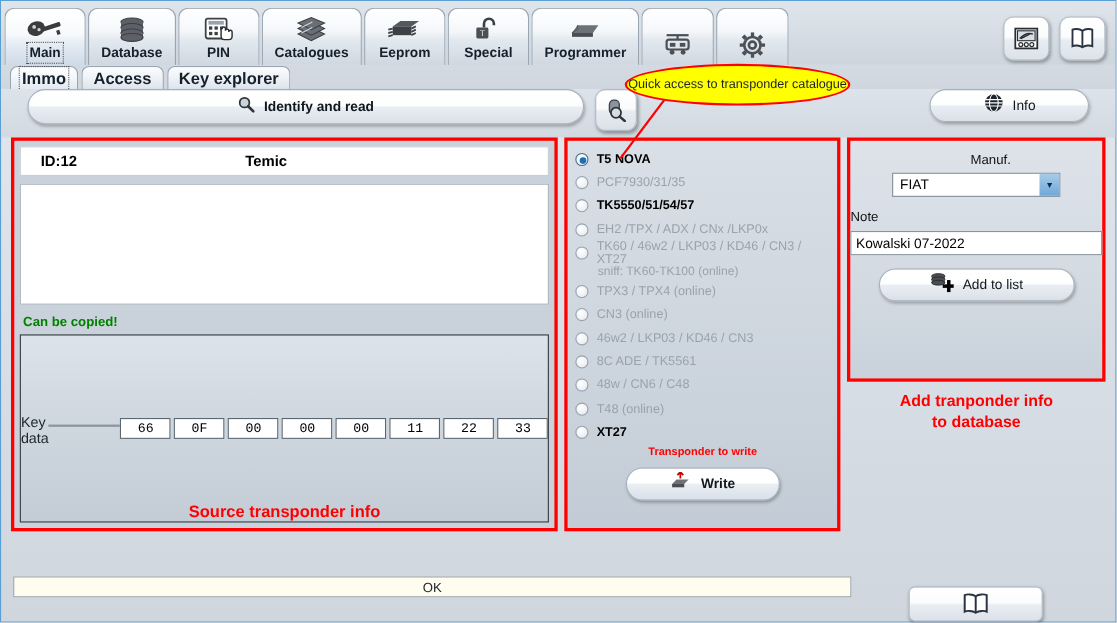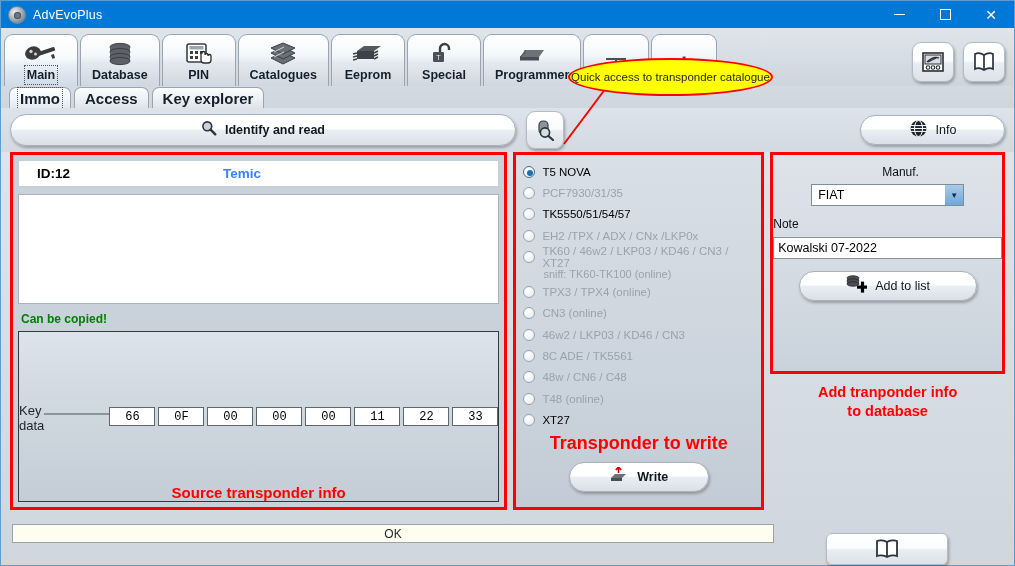--- a/index.html
+++ b/index.html
@@ -87,21 +87,21 @@
     background:linear-gradient(180deg,#fbfcfd 0%,#eef2f6 50%,#dde4eb 100%);
     display:flex; align-items:center;
     font-size:15px; font-weight:bold; color:#16202b;
   }
   .subtab.active{ background:linear-gradient(180deg,#ffffff 0%,#f2f6fa 50%,#e2e9f1 100%); }
   .subtab.active span{ outline:1px dotted #555; outline-offset:2px; }
 
   
   #actionrow{
     height:44px; flex:0 0 auto; position:relative;
-    display:flex; align-items:center; padding:0 9px;
+    display:flex; align-items:flex-start; padding:0 24px;
     background:linear-gradient(180deg,#dde3ea,#d2d9e1);
   }
   .pill{
     border:1px solid #a8b2bd; border-radius:17px;
     background:linear-gradient(180deg,#ffffff 0%,#fdfefe 46%,#e9eef3 52%,#d9e0e8 100%);
     box-shadow:1px 2px 3px rgba(0,0,0,.28);
     display:flex; align-items:center; justify-content:center; gap:8px;
   }
   #identify-btn{ height:32px; width:506px; }
   #identify-btn .lbl{ font-size:12.5px; font-weight:bold; color:#10181f; }
@@ -128,21 +128,21 @@
   #left-panel{
     width:504px; height:358px; background:#c9d1da;
     padding:5px;
     display:flex; flex-direction:column;
   }
   #idrow{
     height:27px; background:#fff; border:1px solid #c6ced6;
     display:flex; align-items:center; position:relative; flex:0 0 auto;
   }
   #id-text{ font-size:13.5px; font-weight:bold; color:#000; margin-left:18px; }
-  #maker-text{ font-size:13.5px; font-weight:bold; color:#3b82f6; position:absolute; left:204px; }
+  #maker-text{ font-size:13.5px; font-weight:bold; color:#000000; position:absolute; left:204px; }
   #bigbox{
     flex:0 0 auto; height:110px; margin-top:7px;
     background:#fff; border:1px solid #aab3bc;
   }
   #copystatus{
     font-size:12px; font-weight:bold; color:#008000; margin:8px 0 5px 3px; flex:0 0 auto;
   }
   #keydata-group{
     flex:1 1 auto; border:1px solid #333a42; position:relative;
     background:linear-gradient(180deg,#dde3ea 0%,#cfd7df 45%,#c4ccd6 100%);
@@ -173,24 +173,24 @@
     border:1px solid #9aa4ae;
     background:radial-gradient(circle at 38% 34%, #ffffff 0%, #eef1f4 60%, #dde2e8 100%);
     position:relative;
   }
   .radio.checked{ border-color:#4a6f8f; }
   .radio.checked::after{
     content:""; position:absolute; left:3px; top:3px; width:6px; height:6px;
     border-radius:50%; background:#1b6fb5;
   }
   .radio-label{ font-size:11.5px; }
-  .radio-label.on{ color:#000; font-weight:normal; }
+  .radio-label.on{ color:#000; font-weight:bold; }
   .radio-label.off{ color:#9aa3ac; }
   .sub-note{ font-size:11px; color:#9aa3ac; margin-left:20px; line-height:14px; }
-  #write-annot{ text-align:center; font-size:18px; font-weight:bold; color:#f00; margin-top:2px; }
+  #write-annot{ text-align:center; font-size:10px; font-weight:bold; color:#f00; margin-top:2px; }
   #write-btn{ height:30px; width:140px; margin:8px auto 0; }
   #write-btn .lbl{ font-size:12.5px; font-weight:bold; color:#10181f; }
 
   
   #right-col{ margin-left:6px; width:238px; display:flex; flex-direction:column; }
   #right-panel{
     height:222px;
     background:linear-gradient(180deg,#dee3ea 0%,#d3dae2 60%,#c9d2db 100%);
     padding:7px 0; position:relative;
   }
@@ -245,35 +245,20 @@
   #callout span{ font-size:11.5px; color:#1d242b; line-height:14px; }
   #callout-tail{
     position:absolute; left:557px; top:83px; width:50px; height:65px; z-index:39;
   }
 </style>
 </head>
 <body>
 
 <div id="window">
 
-  <div id="titlebar">
-    <div id="app-icon"></div>
-    <div id="app-title">AdvEvoPlus</div>
-    <div id="win-btns">
-      <div class="win-btn">
-          <i class="gl-min"></i>
-        </div>
-      <div class="win-btn">
-          <i class="gl-max"></i>
-        </div>
-      <div class="win-btn close">
-          <span class="gl-close">✕</span>
-        </div>
-    </div>
-  </div>
 
   <div id="tabstrip">
 
     <div class="tab active">
       <div class="tabicon">
         <svg width="34" height="20" viewBox="0 0 34 20">
             <g fill="#3b3b3b">
           <ellipse cx="9" cy="9" rx="8" ry="6.5" transform="rotate(-18 9 9)"></ellipse>
           <rect x="14" y="8" width="17" height="4" rx="1" transform="rotate(-18 14 8)"></rect>
           <rect x="27" y="11" width="3" height="4" transform="rotate(-18 27 11)"></rect>

